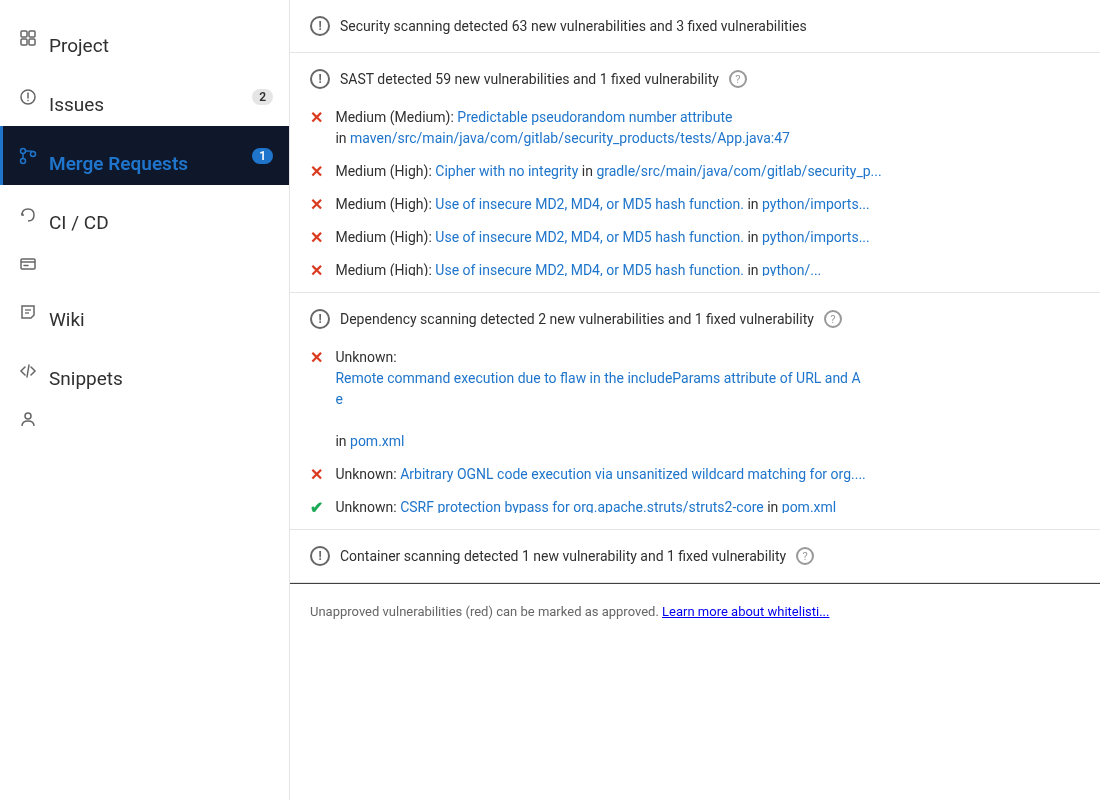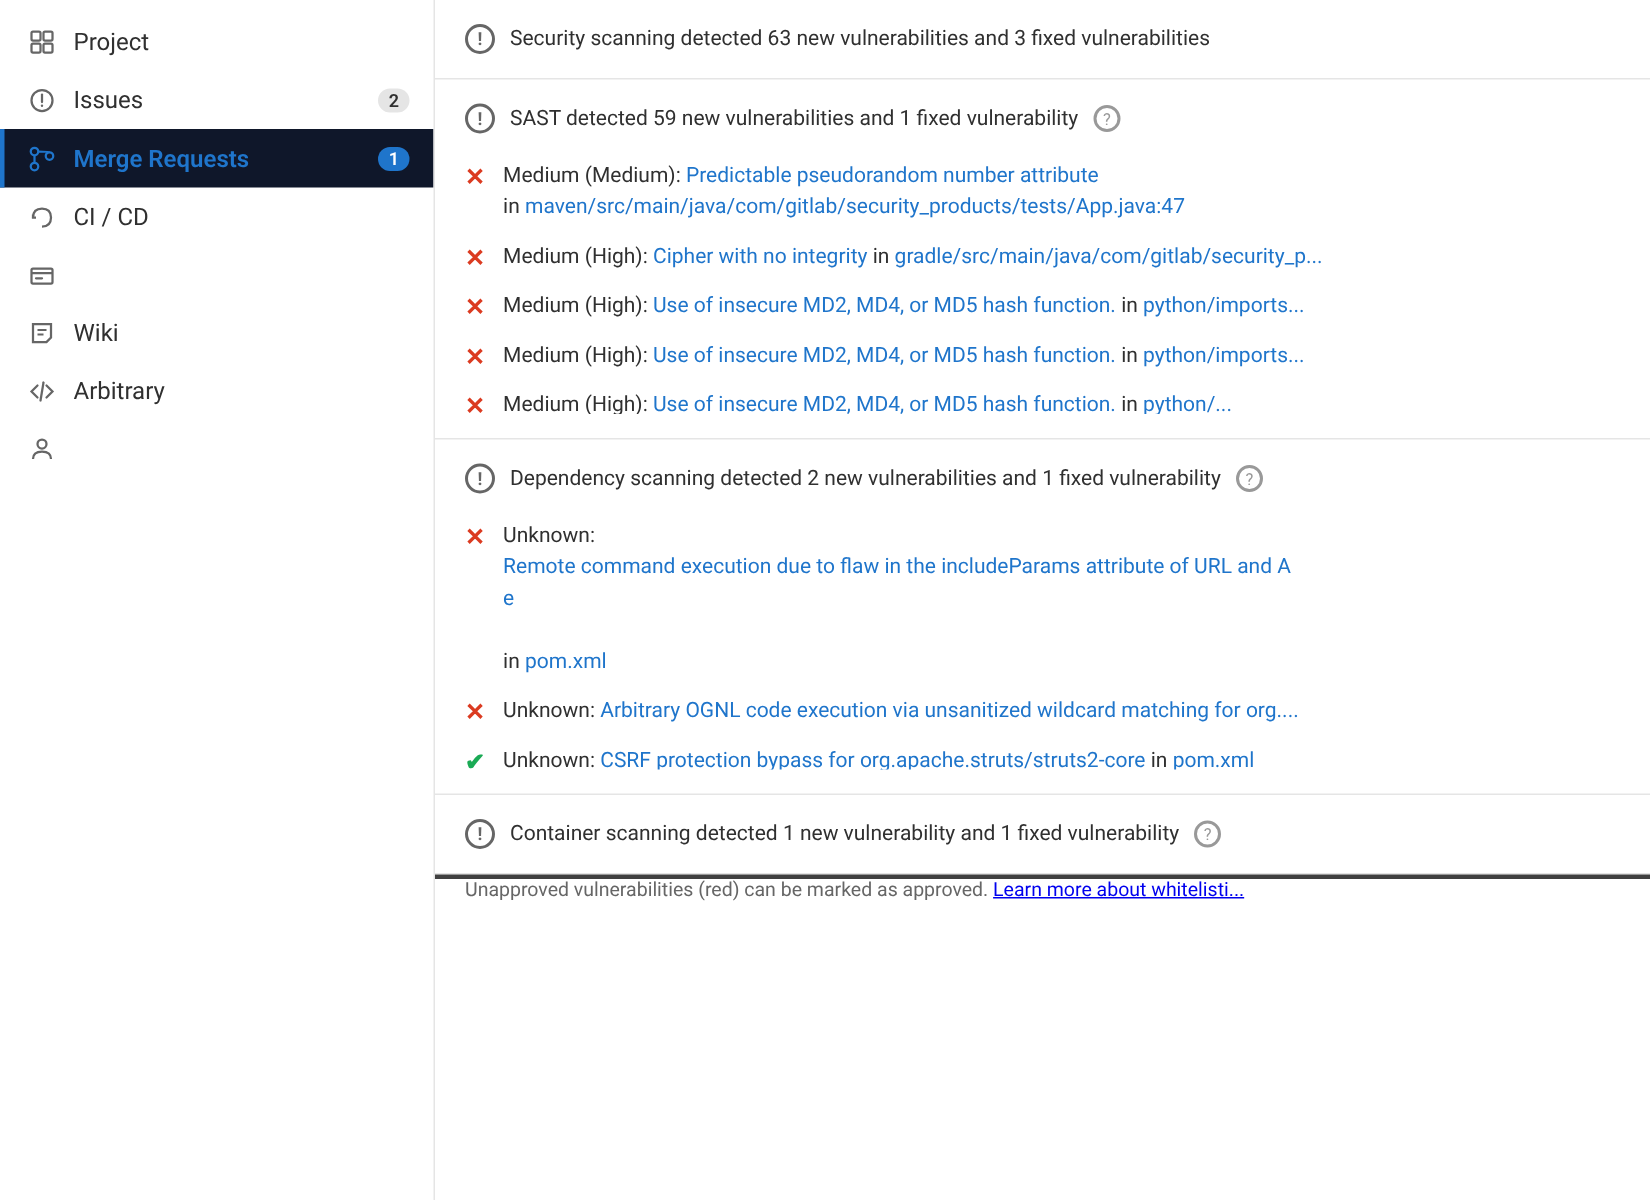--- a/index.html
+++ b/index.html
@@ -34,21 +34,21 @@
     .sidebar-item .icon {
       width: 18px;
       height: 18px;
       display: flex;
       align-items: center;
       justify-content: center;
       flex-shrink: 0;
       color: #666;
     }
     .sidebar-item.active .icon { color: #1f75cb; }
-    .sidebar-item .label { flex: 1; font-size: 16px; }
+    .sidebar-item .label { flex: 1; font-size: 19px; margin-top: 16px; }
     .badge {
       background: #e5e5e5;
       color: #303030;
       border-radius: 10px;
       padding: 1px 7px;
       font-size: 12px;
       font-weight: 600;
     }
     .badge.blue { background: #1f75cb; color: #fff; }
 
@@ -125,24 +125,24 @@
       font-size: 16px;
       font-weight: 700;
       flex-shrink: 0;
       margin-top: 1px;
     }
 
     .vuln-text { flex: 1; line-height: 1.5; }
     .vuln-text a, .link { color: #1f75cb; text-decoration: none; }
 
     .footer-note {
-      padding: 0 20px;
+      padding: 20px 20px;
       color: #666;
       font-size: 13px;
-      border-top: 3px solid #404040;
+      border-top: 1px solid #404040;
     }
 
     svg { display: block; }
   </style>
 </head>
 <body>
 
 <nav class="sidebar">
 
   <div class="sidebar-item">
@@ -216,21 +216,21 @@
   </div>
 
   <div class="sidebar-item">
     <span class="icon">
       <svg width="18" height="18" viewBox="0 0 18 18" fill="none">
         <path d="M6 5 L2 9 L6 13" stroke="#666" stroke-width="1.5" fill="none" stroke-linecap="round"></path>
         <path d="M12 5 L16 9 L12 13" stroke="#666" stroke-width="1.5" fill="none" stroke-linecap="round"></path>
         <line x1="10" y1="3" x2="8" y2="15" stroke="#666" stroke-width="1.5" stroke-linecap="round"></line>
       </svg>
     </span>
-    <span class="label">Arbitrary</span>
+    <span class="label">Snippets</span>
   </div>
 
   <div class="sidebar-item">
     <span class="icon">
       <svg width="18" height="18" viewBox="0 0 18 18" fill="none">
         <circle cx="9" cy="6" r="3" stroke="#666" stroke-width="1.5"></circle>
         <path d="M3 16 Q3 11 9 11 Q15 11 15 16" stroke="#666" stroke-width="1.5" fill="none"></path>
       </svg>
     </span>
   </div>

